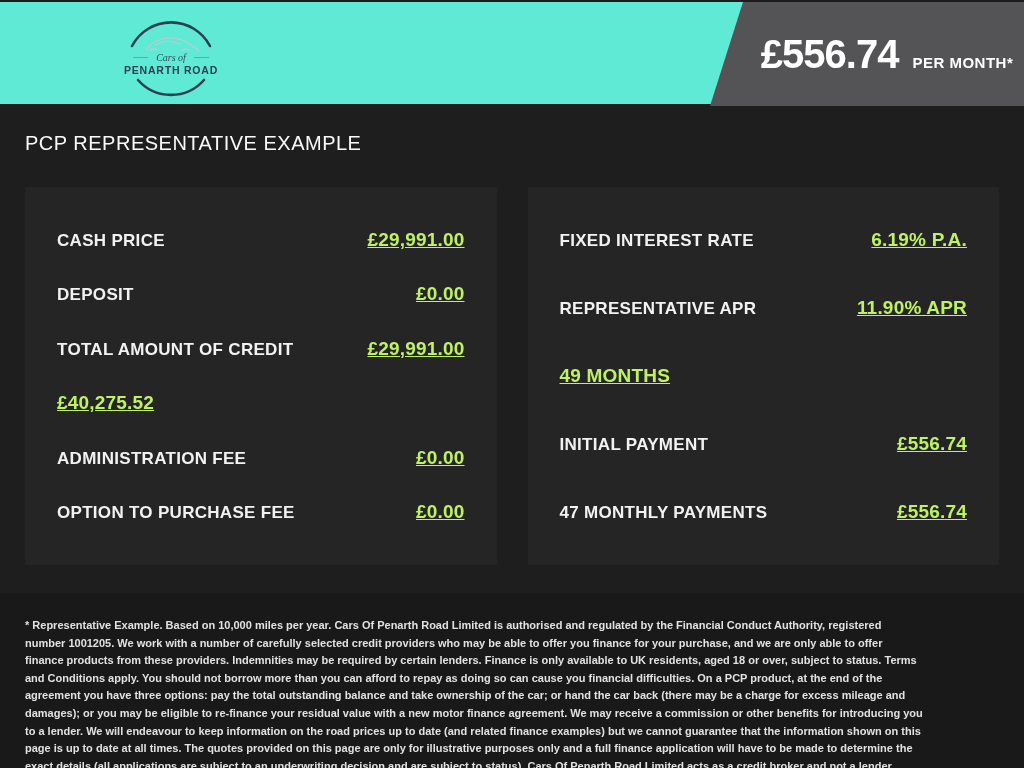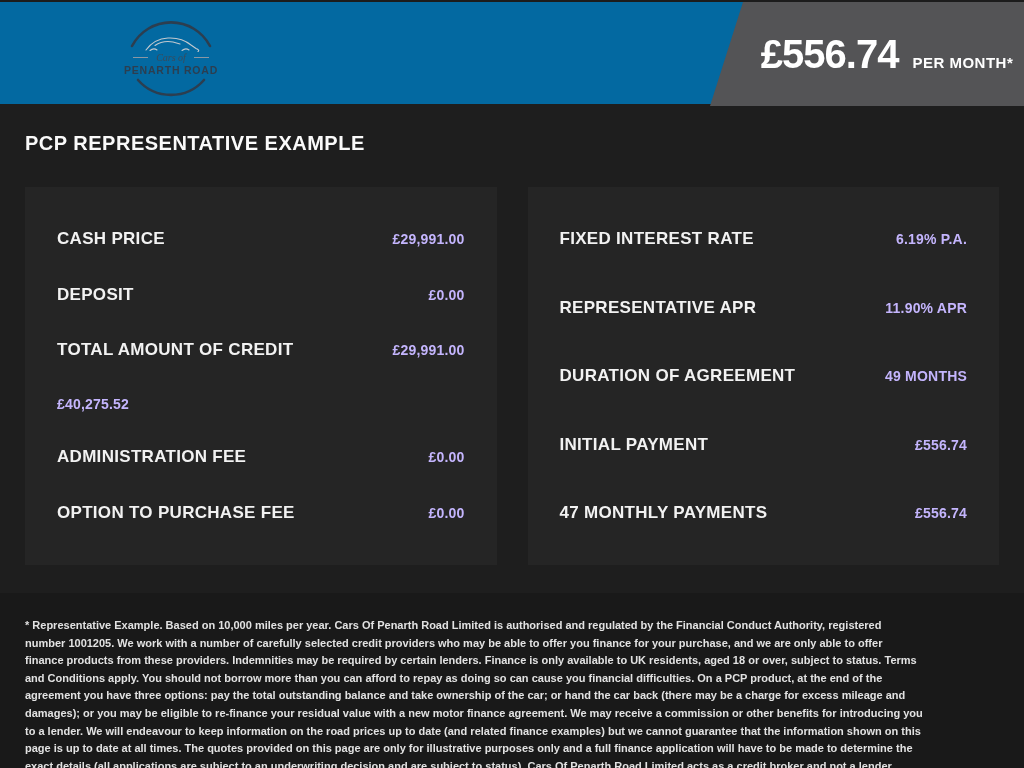--- a/index.html
+++ b/index.html
@@ -6,21 +6,21 @@
   html, body { width: 1024px; height: 768px; overflow: hidden; }
   body {
     font-family: "Liberation Sans", sans-serif;
     background: #1e1e1e;
   }
 
   
   .header {
     position: relative;
     height: 104px;
-    background: #0369a1;
+    background: #5eead4;
     border-top: 2px solid #1c1c1c;
   }
   .logo {
     position: absolute;
     left: 122px;
     top: 10px;
     width: 98px;
     height: 86px;
     cursor: pointer;
   }
@@ -55,21 +55,21 @@
 
   
   .main {
     background: #1e1e1e;
     height: 489px;
     padding: 28px 25px 0 25px;
   }
   .page-title {
     color: #fafafa;
     font-size: 20px;
-    font-weight: 700;
+    font-weight: 400;
     letter-spacing: 0.5px;
   }
   .panels {
     display: flex;
     gap: 31px;
     margin-top: 32px;
   }
   .panel {
     flex: 1;
     background: #252525;
@@ -85,25 +85,26 @@
     align-items: baseline;
   }
   .finance-row .label {
     color: #f2f2f2;
     font-size: 17px;
     font-weight: 700;
     letter-spacing: 0.3px;
     white-space: nowrap;
   }
   .finance-row .value {
-    color: #c4b5fd;
-    font-size: 14px;
+    color: #bef264;
+    font-size: 19px;
     font-weight: 700;
     letter-spacing: 0.2px;
     white-space: nowrap;
+    text-decoration: underline;
   }
 
   
   .footer {
     background: #191919;
     height: 175px;
     padding: 24px 25px 0 25px;
   }
   .disclaimer {
     color: #e2e2e2;
@@ -183,21 +184,20 @@
     <div class="panel">
       <div class="finance-row">
         <span class="label">FIXED INTEREST RATE</span>
         <span class="value">6.19% P.A.</span>
       </div>
       <div class="finance-row">
         <span class="label">REPRESENTATIVE APR</span>
         <span class="value">11.90% APR</span>
       </div>
       <div class="finance-row">
-        <span class="label">DURATION OF AGREEMENT</span>
         <span class="value">49 MONTHS</span>
       </div>
       <div class="finance-row">
         <span class="label">INITIAL PAYMENT</span>
         <span class="value">£556.74</span>
       </div>
       <div class="finance-row">
         <span class="label">47 MONTHLY PAYMENTS</span>
         <span class="value">£556.74</span>
       </div>

